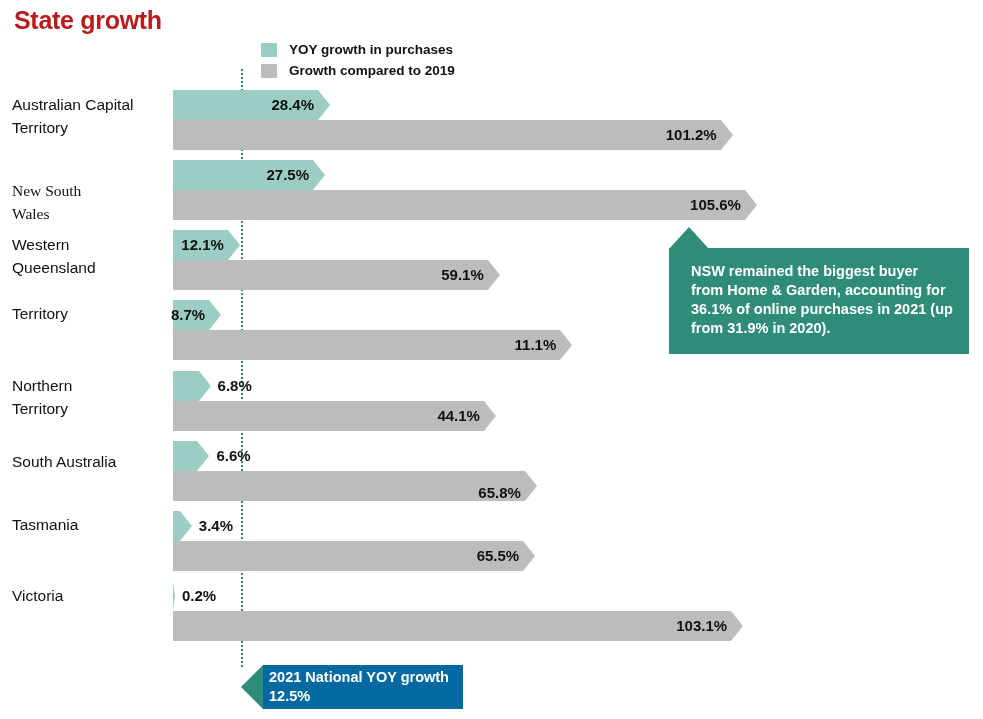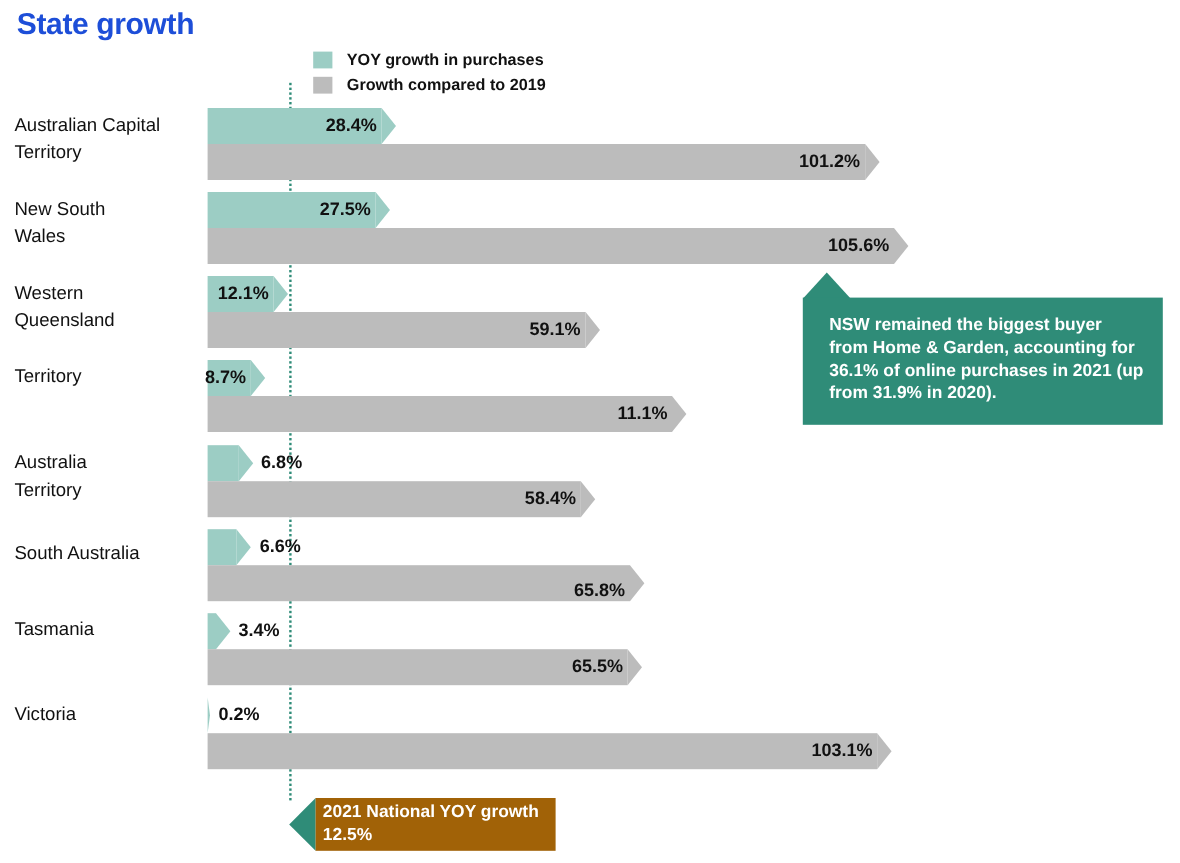--- a/index.html
+++ b/index.html
@@ -17,21 +17,21 @@
   }
 
   
   #chart-title {
     position: absolute;
     left: 14px;
     top: 6px;
     font-size: 25px;
     font-weight: bold;
     letter-spacing: -0.3px;
-    color: #1d4ed8;
+    color: #b91c1c;
   }
 
   #legend {
     position: absolute;
     left: 261px;
     top: 11px;
     margin-top: 28px;
   }
   .legend-item {
     display: flex;
@@ -155,21 +155,21 @@
     height: 0;
     border-top: 22px solid transparent;
     border-bottom: 22px solid transparent;
     border-right: 22px solid #2f8c78;
   }
   #national-body {
     position: absolute;
     left: 22px;
     top: 0;
     height: 44px;
-    background: #a16207;
+    background: #0369a1;
     color: #ffffff;
     padding: 3px 14px 4px 6px;
     box-sizing: border-box;
   }
   .national-line {
     font-size: 14.5px;
     font-weight: bold;
     line-height: 19px;
     white-space: nowrap;
   }
@@ -199,21 +199,21 @@
     <div class="bar-wrap" style="left: 173px; top: 90px; width: 157.052px;">
       <div class="bar bar-teal" style="width: 145.052px;"></div>
       <div class="bar-tip tip-teal" style="left: 145.052px; border-left-width: 12px;"></div>
     </div>
     <div class="bar-value inside" style="top: 90px; left: 314.052px;">28.4%</div>
     <div class="bar-wrap" style="left: 173px; top: 120px; width: 559.636px;">
       <div class="bar bar-grey" style="width: 547.636px;"></div>
       <div class="bar-tip tip-grey" style="left: 547.636px; border-left-width: 12px;"></div>
     </div>
     <div class="bar-value inside" style="top: 120px; left: 716.636px;">101.2%</div>
-    <div class="row-label" style="top: 164px;">
+    <div class="row-label" style="top: 180px; font-family: Liberation Serif, serif;">
       <div>New South</div>
       <div>Wales</div>
     </div>
     <div class="bar-wrap" style="left: 173px; top: 160px; width: 152.075px;">
       <div class="bar bar-teal" style="width: 140.075px;"></div>
       <div class="bar-tip tip-teal" style="left: 140.075px; border-left-width: 12px;"></div>
     </div>
     <div class="bar-value inside" style="top: 160px; left: 309.075px;">27.5%</div>
     <div class="bar-wrap" style="left: 173px; top: 190px; width: 583.968px;">
       <div class="bar bar-grey" style="width: 571.968px;"></div>
@@ -241,33 +241,33 @@
       <div class="bar bar-teal" style="width: 36.111px;"></div>
       <div class="bar-tip tip-teal" style="left: 36.111px; border-left-width: 12px;"></div>
     </div>
     <div class="bar-value inside" style="top: 300px; left: 205.111px;">8.7%</div>
     <div class="bar-wrap" style="left: 173px; top: 330px; width: 399.266px;">
       <div class="bar bar-grey" style="width: 387.266px;"></div>
       <div class="bar-tip tip-grey" style="left: 387.266px; border-left-width: 12px;"></div>
     </div>
     <div class="bar-value inside" style="top: 330px; left: 556.266px;">11.1%</div>
     <div class="row-label" style="top: 375px;">
-      <div>Australia</div>
+      <div>Northern</div>
       <div>Territory</div>
     </div>
     <div class="bar-wrap" style="left: 173px; top: 371px; width: 37.604px;">
       <div class="bar bar-teal" style="width: 25.604px;"></div>
       <div class="bar-tip tip-teal" style="left: 25.604px; border-left-width: 12px;"></div>
     </div>
     <div class="bar-value" style="top: 371px; left: 217.604px;">6.8%</div>
     <div class="bar-wrap" style="left: 173px; top: 401px; width: 322.952px;">
       <div class="bar bar-grey" style="width: 310.952px;"></div>
       <div class="bar-tip tip-grey" style="left: 310.952px; border-left-width: 12px;"></div>
     </div>
-    <div class="bar-value inside" style="top: 401px; left: 479.952px;">58.4%</div>
+    <div class="bar-value inside" style="top: 401px; left: 479.952px;">44.1%</div>
     <div class="row-label" style="top: 451px;">
       <div>South Australia</div>
     </div>
     <div class="bar-wrap" style="left: 173px; top: 441px; width: 36.498px;">
       <div class="bar bar-teal" style="width: 24.498px;"></div>
       <div class="bar-tip tip-teal" style="left: 24.498px; border-left-width: 12px;"></div>
     </div>
     <div class="bar-value" style="top: 441px; left: 216.498px;">6.6%</div>
     <div class="bar-wrap" style="left: 173px; top: 471px; width: 363.874px;">
       <div class="bar bar-grey" style="width: 351.874px;"></div>

